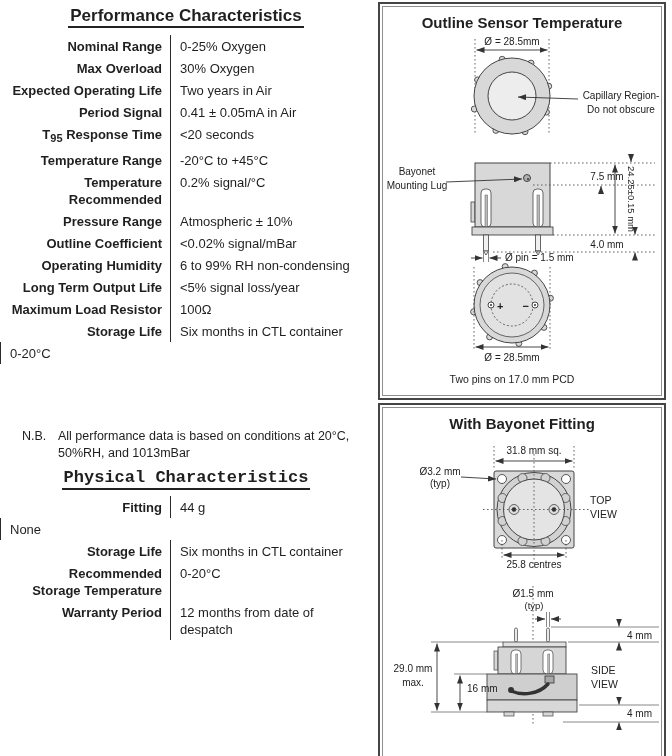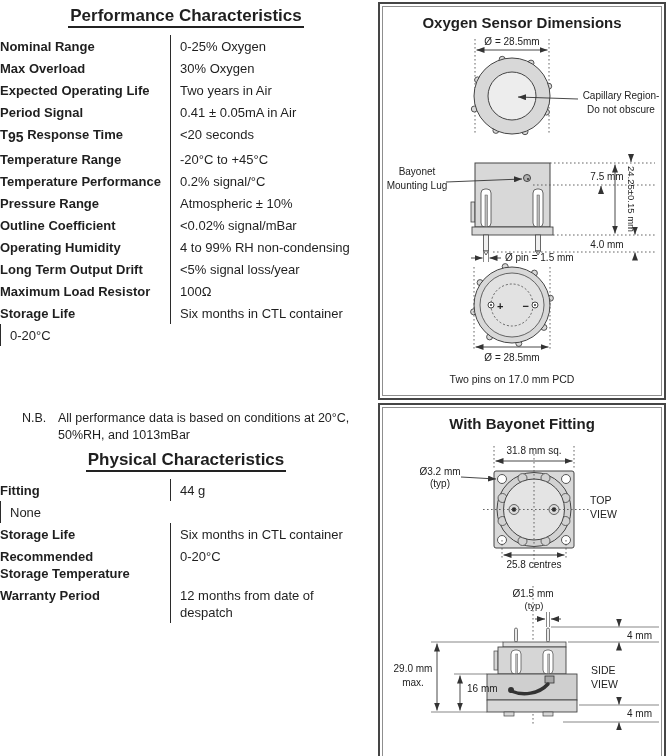--- a/index.html
+++ b/index.html
@@ -3,28 +3,28 @@
 <meta charset="utf-8">
 <style>
   html,body{margin:0;padding:0;width:672px;height:756px;background:#fff;overflow:hidden;
     font-family:"Liberation Sans","DejaVu Sans",sans-serif;color:#1f1f1f;}
   .left{position:absolute;left:0;top:0;width:372px;}
   .sec-title{text-align:center;font-weight:bold;}
   .sec-title.big{font-size:17px;margin-top:6px;}
   .sec-title span{border-bottom:2px solid #222;padding:0 2px 1px 2px;}
   .tbl{margin-top:9px;font-size:13px;}
   .row{display:flex;align-items:stretch;}
-  .lbl{width:162px;text-align:left;font-weight:bold;padding:2.5px 8px 2.5px 0;
+  .lbl{width:162px;text-align:right;font-weight:bold;padding:2.5px 8px 2.5px 0;
     line-height:17px;white-space:pre-line;}
   .val{flex:1;border-left:1.6px solid #2b2b2b;padding:2.5px 0 2.5px 9px;
     line-height:17px;white-space:pre-line;}
-  .subsc{font-size:14px;vertical-align:-3px;font-weight:bold;margin-top:48px;}
+  .subsc{font-size:11px;vertical-align:-3px;font-weight:bold;margin-top:48px;}
   .note{display:flex;margin-top:64px;padding-left:22px;font-size:12.5px;line-height:17px;}
   .note-label{width:36px;}
-  .phys-title{margin-top:14px;}
+  .phys-title{margin-top:14px;font-family:Liberation Mono, monospace;}
   .panel{position:absolute;left:378px;width:288px;border:2px solid #454545;padding:2px;
     box-sizing:border-box;background:#fff;}
   .panel-inner{border:1px solid #8f8f8f;width:100%;height:100%;box-sizing:border-box;
     text-align:center;}
   .panel1{top:2px;height:398px;}
   .panel2{top:403px;height:385px;}
   .panel-title{font-size:15px;font-weight:bold;margin-top:7px;}
   svg{display:block;margin:2px auto 0 auto;}
   svg text{font-family:"Liberation Sans","DejaVu Sans",sans-serif;fill:#222;}
   .t{font-size:10px;}
@@ -60,37 +60,37 @@
     </div>
     <div class="row">
       <div class="lbl"><span>T</span><span class="subsc">95</span><span> Response Time</span></div>
       <div class="val">&lt;20 seconds</div>
     </div>
     <div class="row">
       <div class="lbl">Temperature Range</div>
       <div class="val">-20°C to +45°C</div>
     </div>
     <div class="row">
-      <div class="lbl">Temperature Performance</div>
+      <div class="lbl">Temperature Recommended</div>
       <div class="val">0.2% signal/°C</div>
     </div>
     <div class="row">
       <div class="lbl">Pressure Range</div>
       <div class="val">Atmospheric ± 10%</div>
     </div>
     <div class="row">
       <div class="lbl">Outline Coefficient</div>
       <div class="val">&lt;0.02% signal/mBar</div>
     </div>
     <div class="row">
       <div class="lbl">Operating Humidity</div>
-      <div class="val">4 to 99% RH non-condensing</div>
-    </div>
-    <div class="row">
-      <div class="lbl">Long Term Output Drift</div>
+      <div class="val">6 to 99% RH non-condensing</div>
+    </div>
+    <div class="row">
+      <div class="lbl">Long Term Output Life</div>
       <div class="val">&lt;5% signal loss/year</div>
     </div>
     <div class="row">
       <div class="lbl">Maximum Load Resistor</div>
       <div class="val">100Ω</div>
     </div>
     <div class="row">
       <div class="lbl">Storage Life</div>
       <div class="val">Six months in CTL container</div>
     </div>
@@ -129,21 +129,21 @@
     <div class="row">
       <div class="lbl">Warranty Period</div>
       <div class="val">12 months from date of
 despatch</div>
     </div>
   </div>
 </div>
 
 <div class="panel panel1">
   <div class="panel-inner">
-    <div class="panel-title"><span>Oxygen Sensor Dimensions</span></div>
+    <div class="panel-title"><span>Outline Sensor Temperature</span></div>
     <svg width="278" height="358" viewBox="0 0 278 358">
       <defs>
         <marker id="ah1" markerWidth="8" markerHeight="6" refX="8" refY="3" orient="auto-start-reverse" markerUnits="userSpaceOnUse" viewBox="0 0 8 6">
           <path d="M0,0L8,3L0,6Z" fill="#333"></path>
         </marker>
       </defs>
 
       <g>
         <line class="dt" x1="92" y1="6" x2="92" y2="100"></line>
         <line class="dt" x1="166" y1="6" x2="166" y2="100"></line>

